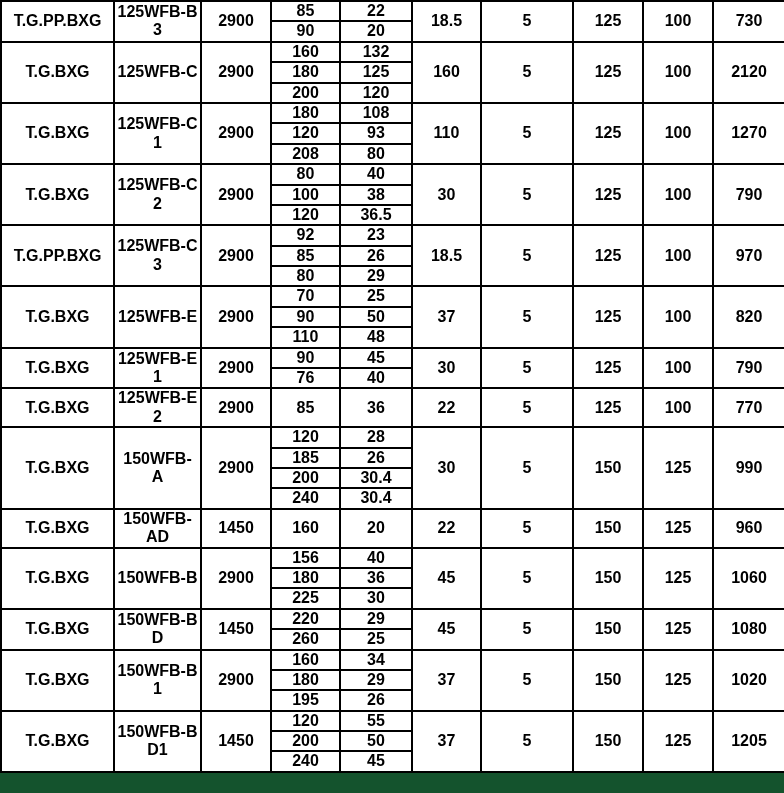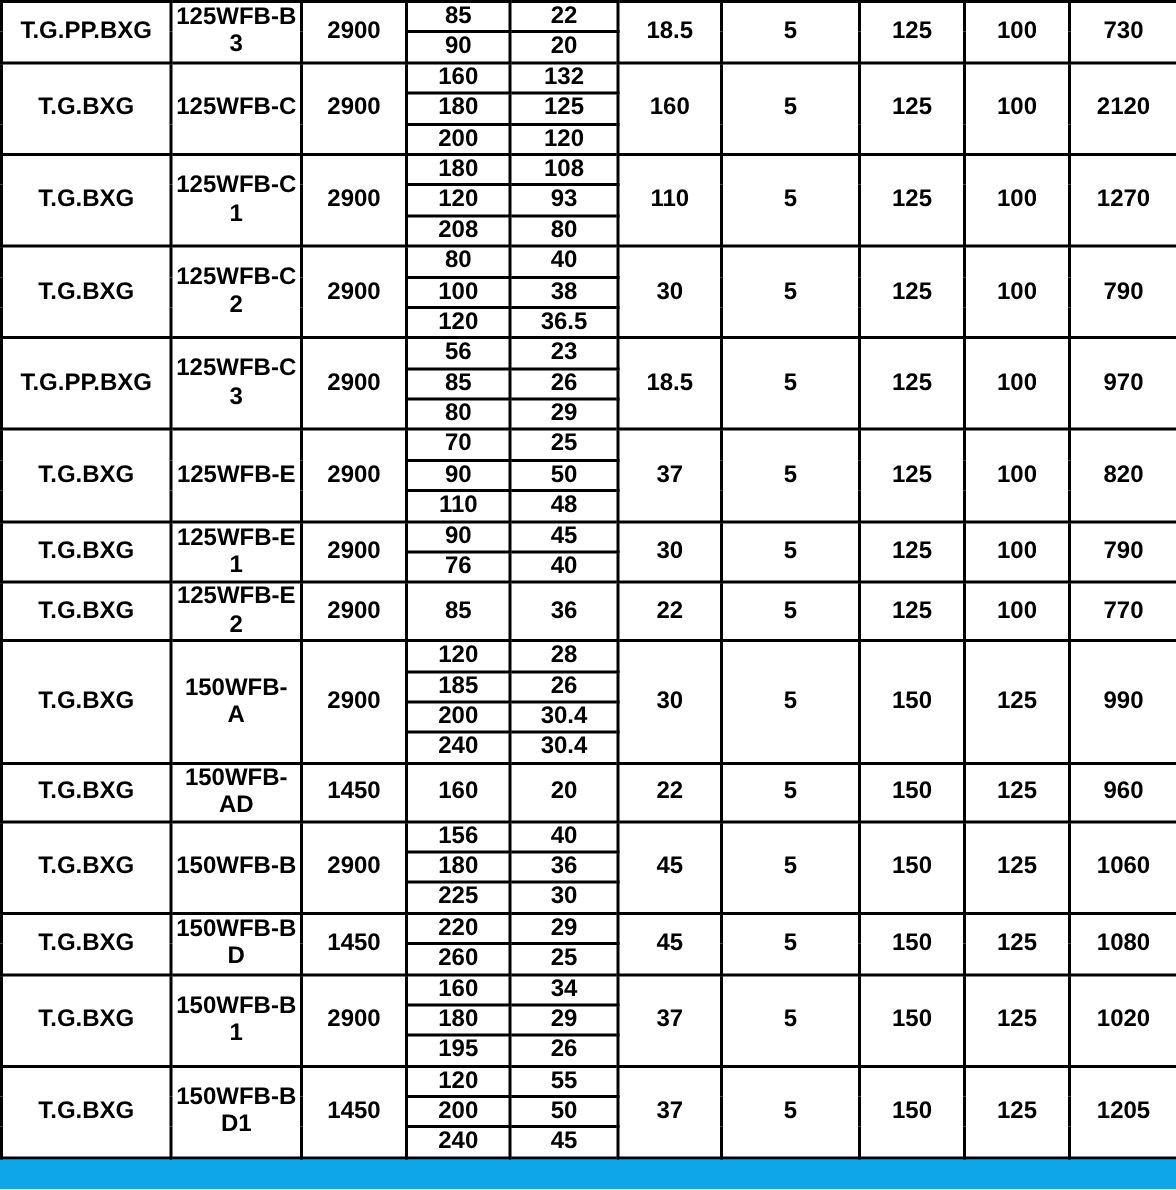--- a/index.html
+++ b/index.html
@@ -4,21 +4,21 @@
 <style>
   html, body {
     margin: 0;
     padding: 0;
     background: #ffffff;
   }
   .page {
     width: 784px;
     height: 793px;
     overflow: hidden;
-    background: #0ea5e9;
+    background: #14532d;
   }
   table.spec {
     border-collapse: collapse;
     table-layout: fixed;
     width: 784px;
     background: #ffffff;
     color: #000000;
     font-family: "Liberation Sans", "DejaVu Sans", sans-serif;
     font-weight: bold;
     font-size: 16px;
@@ -130,21 +130,21 @@
         </tr>
         <tr>
           <td>120</td>
           <td>36.5</td>
         </tr>
         <tr>
           <td rowspan="3">T.G.PP.BXG</td>
           <td rowspan="3" class="model">125WFB-C
 3</td>
           <td rowspan="3">2900</td>
-          <td>56</td>
+          <td>92</td>
           <td>23</td>
           <td rowspan="3">18.5</td>
           <td rowspan="3">5</td>
           <td rowspan="3">125</td>
           <td rowspan="3">100</td>
           <td rowspan="3">970</td>
         </tr>
         <tr>
           <td>85</td>
           <td>26</td>

